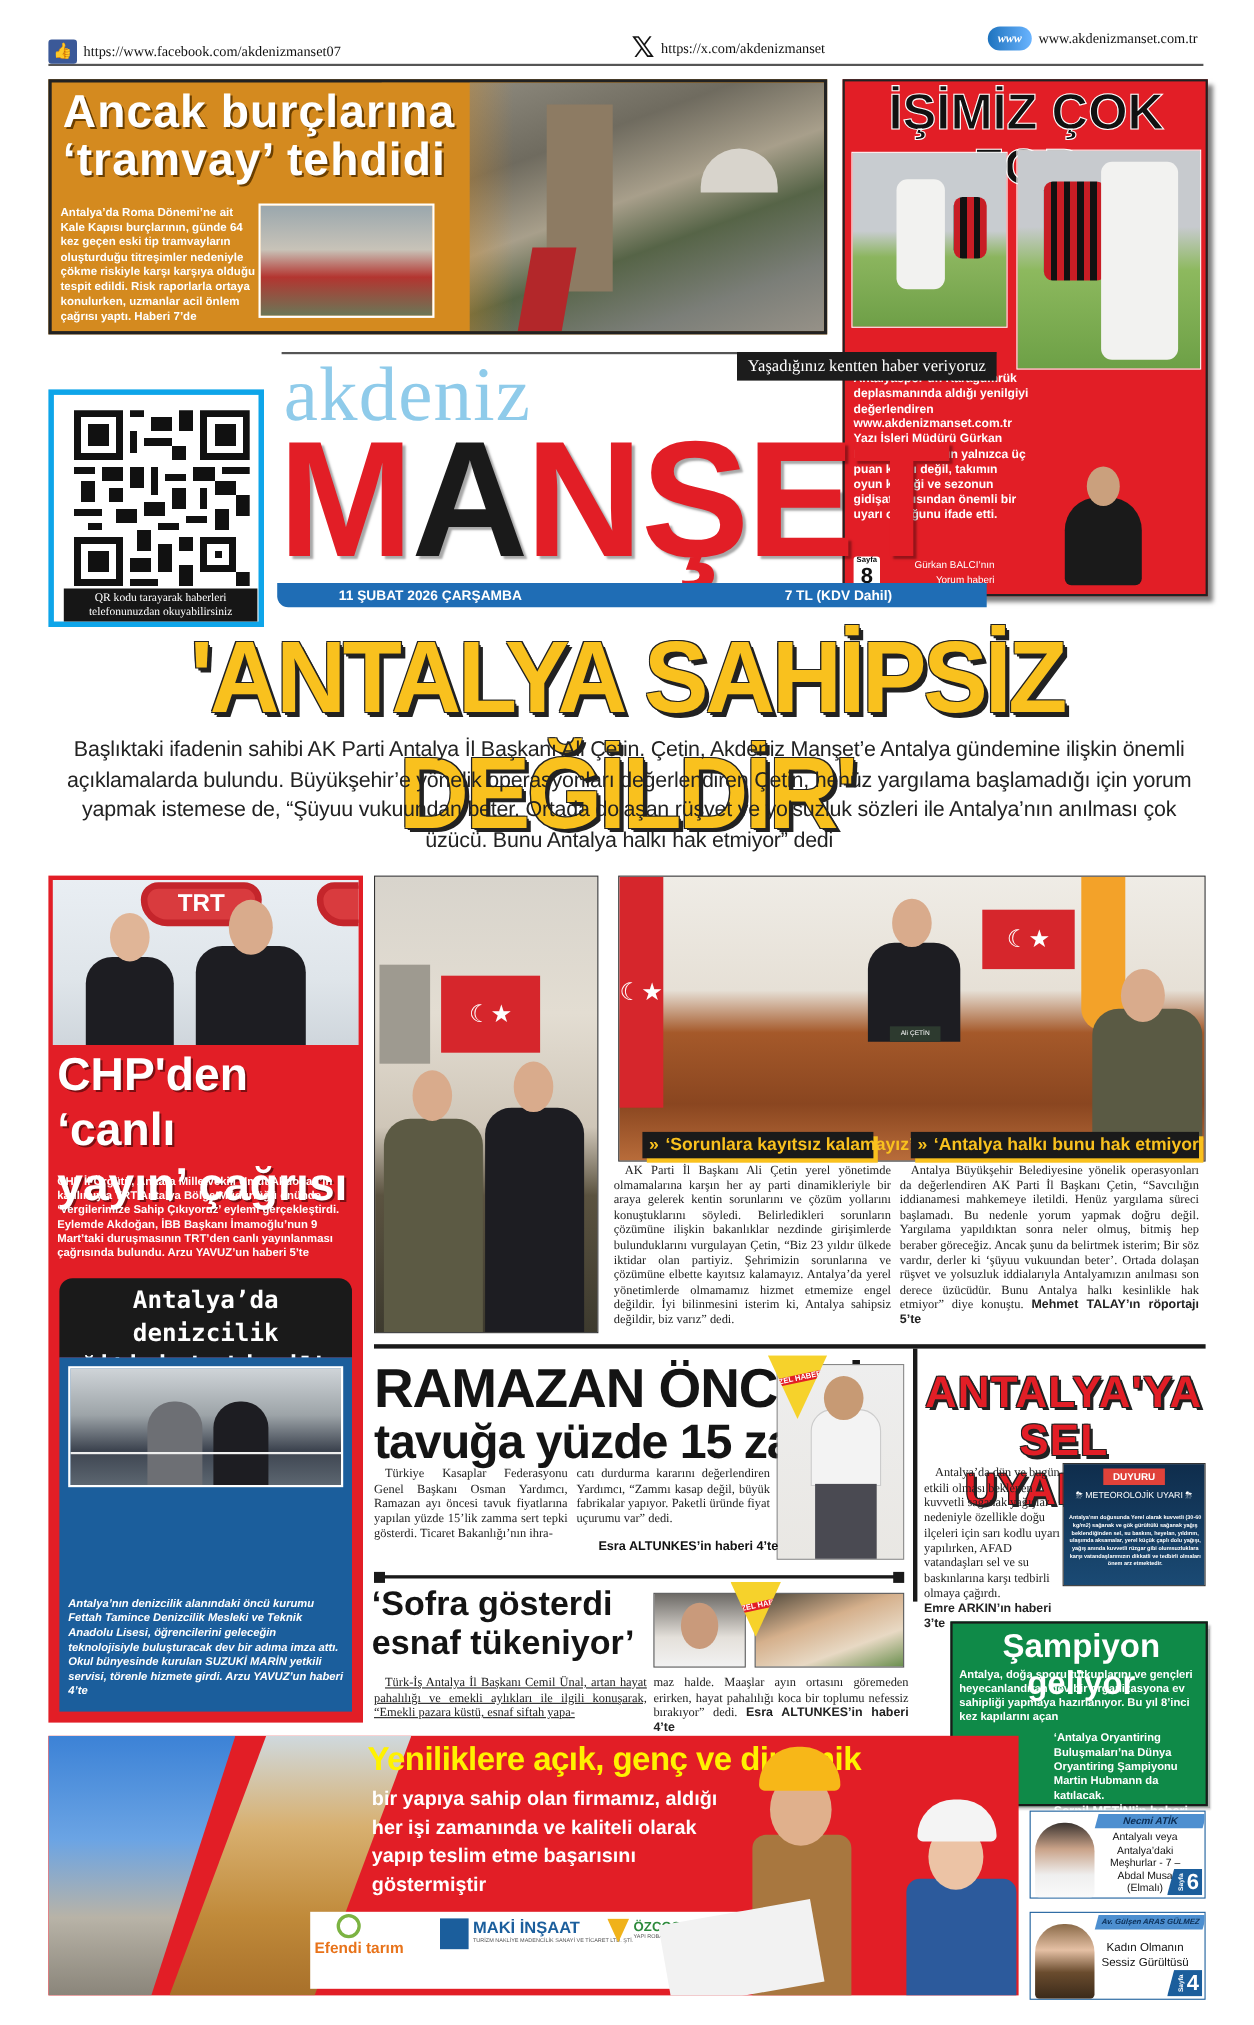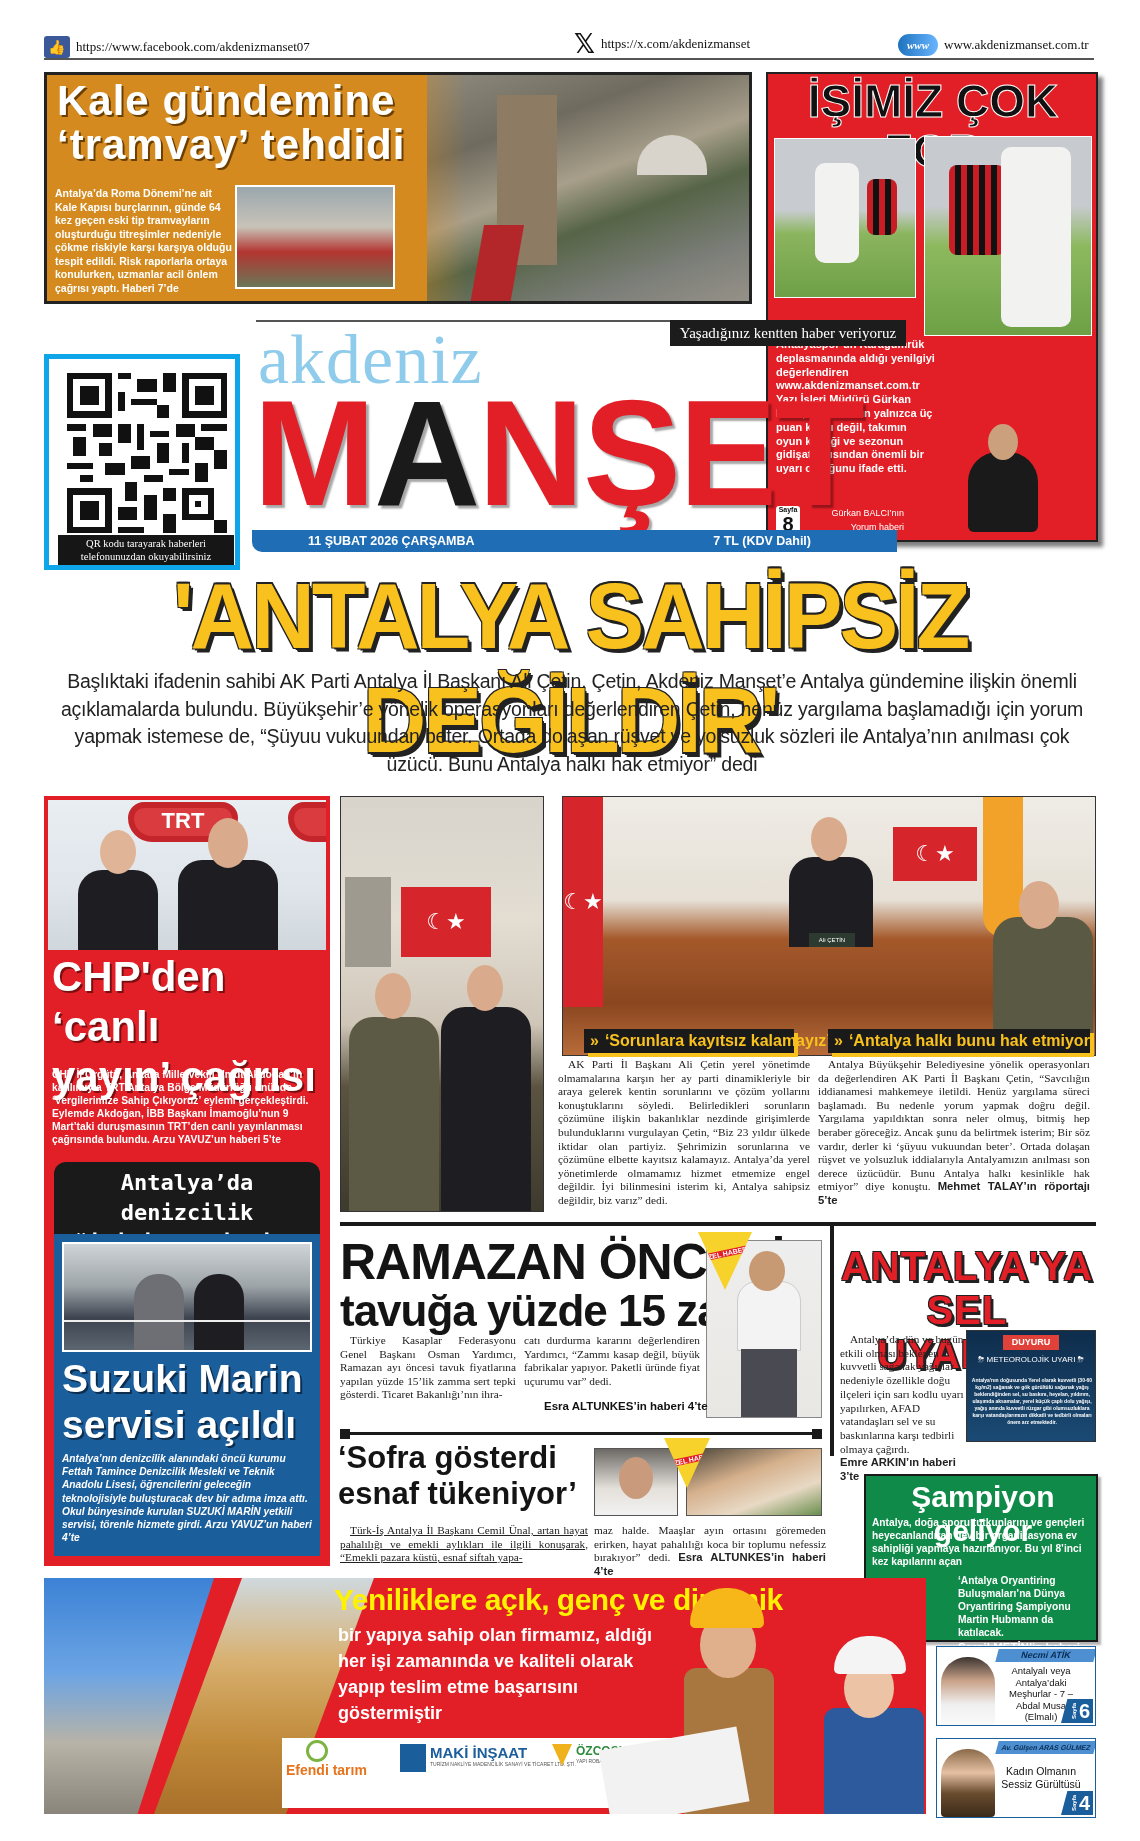--- a/index.html
+++ b/index.html
@@ -132,33 +132,33 @@
 
 <div class="abs topbar"></div>
 <div class="abs toplink" style="left:44px;top:36px;">
   <span class="fb-icon">👍</span>
   <span>https://www.facebook.com/akdenizmanset07</span>
 </div>
 <div class="abs toplink" style="left:574px;top:34px;">
   <span class="x-icon">𝕏</span>
   <span>https://x.com/akdenizmanset</span>
 </div>
-<div class="abs toplink" style="left:898px;top:34px;justify-content:center;">
+<div class="abs toplink" style="left:898px;top:24px;justify-content:center;">
   <span class="www-icon">www</span>
   <span>www.akdenizmanset.com.tr</span>
 </div>
 
 <div class="abs kale">
   <div class="kale-photo">
     <div class="kale-tower"></div>
     <div class="kale-dome"></div>
     <div class="kale-tram"></div>
   </div>
   <div class="kale-title">
-    <div>Kale gündemine</div>
+    <div>Ancak burçlarına</div>
     <div>‘tramvay’ tehdidi</div>
   </div>
   <div class="kale-text">Antalya’da Roma Dönemi’ne ait Kale Kapısı burçlarının, günde 64 kez geçen eski tip tramvayların oluşturduğu titreşimler nedeniyle çökme riskiyle karşı karşıya olduğu tespit edildi. Risk raporlarla ortaya konulurken, uzmanlar acil önlem çağrısı yaptı. Haberi 7’de</div>
   <div class="kale-inset"></div>
 </div>
 
 <div class="abs isim">
   <div class="isim-title">İŞİMİZ ÇOK ZOR</div>
   <div class="isim-p1">
     <div class="player-w" style="left:40px;top:24px;width:44px;height:100px;"></div>
@@ -274,24 +274,20 @@
   <div class="deniz-head">
     <div>Antalya’da denizcilik</div>
     <div>eğitiminde bir ilk:</div>
   </div>
   <div class="deniz-box">
     <div class="deniz-photo">
       <div class="suit" style="left:70px;top:30px;width:50px;height:80px;background:#6d6f74;"></div>
       <div class="suit" style="left:130px;top:30px;width:50px;height:80px;"></div>
       <div style="position:absolute;left:0;top:76px;width:100%;height:2px;background:#eee;"></div>
     </div>
-    <div class="deniz-title">
-      <div>Suzuki Marin</div>
-      <div>servisi açıldı</div>
-    </div>
     <div class="deniz-text">Antalya’nın denizcilik alanındaki öncü kurumu Fettah Tamince Denizcilik Mesleki ve Teknik Anadolu Lisesi, öğrencilerini geleceğin teknolojisiyle buluşturacak dev bir adıma imza attı. Okul bünyesinde kurulan SUZUKİ MARİN yetkili servisi, törenle hizmete girdi. Arzu YAVUZ’un haberi 4’te</div>
   </div>
 </div>
 
 <div class="abs photo-left">
   <div class="flag" style="left:60px;top:90px;width:90px;height:70px;"></div>
   <div style="position:absolute;left:4px;top:80px;width:46px;height:90px;background:#9e9a90;"></div>
   <div class="suit" style="left:8px;top:220px;width:90px;height:200px;background:#5c5a44;"></div>
   <div class="face" style="left:34px;top:176px;width:36px;height:46px;"></div>
   <div class="suit" style="left:100px;top:210px;width:90px;height:210px;"></div>

